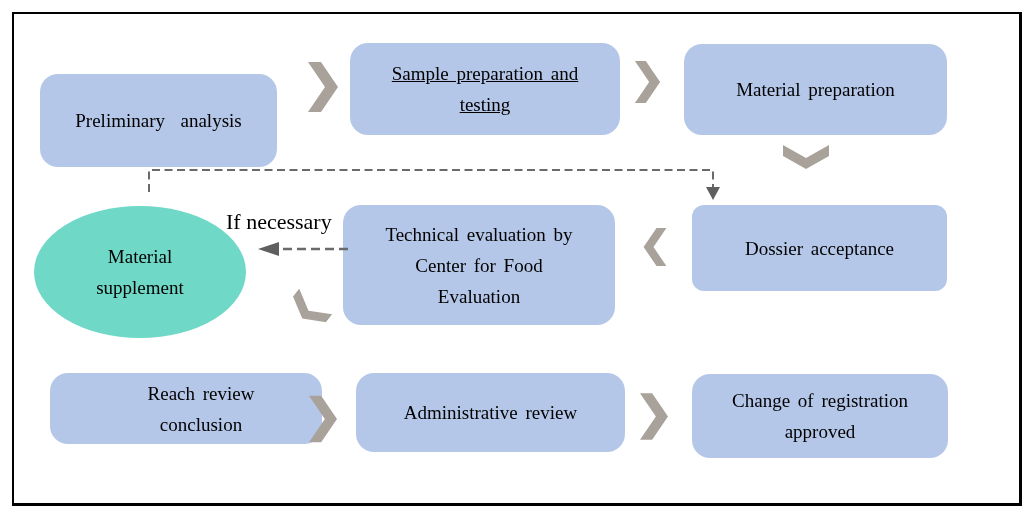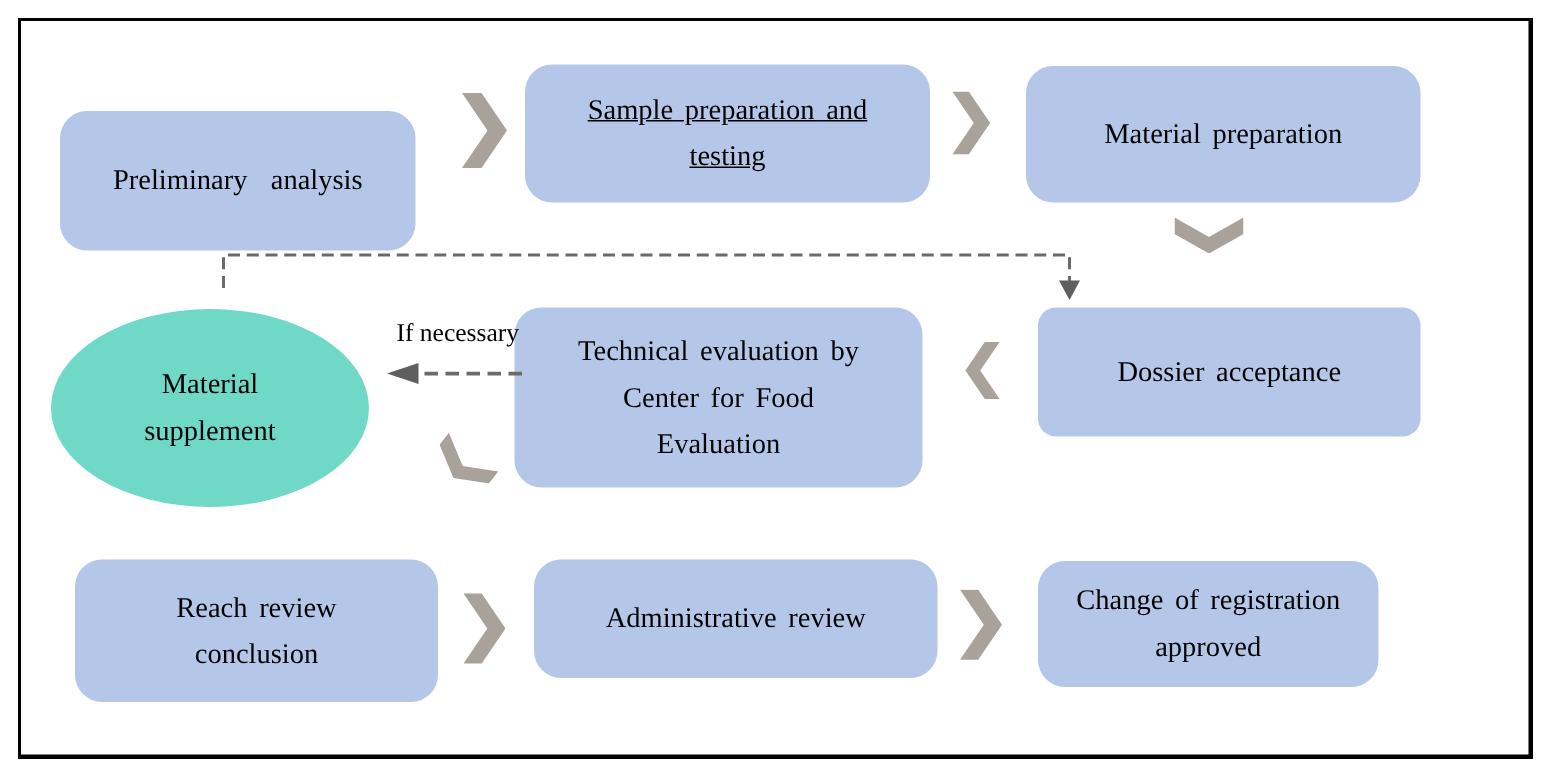--- a/index.html
+++ b/index.html
@@ -25,21 +25,21 @@
     position:absolute;background:var(--node-fill);border-radius:18px;
     display:flex;align-items:center;justify-content:center;
     text-align:center;font-size:19px;line-height:31px;
     white-space:pre-wrap;word-spacing:3px;
   }
   .ellipse{border-radius:50%;background:var(--ellipse-fill);}
   .chev{position:absolute;}
   .chev polygon{fill:var(--chevron);}
   .connectors{position:absolute;left:0;top:0;pointer-events:none;}
   .edge-label{
-    position:absolute;font-size:17px;line-height:24px;text-align:right;
+    position:absolute;font-size:22px;line-height:24px;text-align:left;
   }
 </style>
 </head>
 <body>
 
 <div class="canvas">
 
   <div class="frame"></div>
 
   <div class="node" style="left:40px;top:42px;width:237px;height:93px;margin-top:32px;">Preliminary  analysis</div>
@@ -71,34 +71,34 @@
   <svg class="chev" style="left:642px;top:228px;" width="26" height="38" viewBox="0 0 30 50">
     <polygon points="30,0 17,0 0,25 17,50 30,50 13,25"></polygon>
   </svg>
 
   <div class="node" style="left:692px;top:205px;width:255px;height:86px;border-radius:12px;">Dossier acceptance</div>
 
   <svg class="chev" style="left:288px;top:298px;transform:rotate(38deg);" width="42" height="24" viewBox="0 0 50 26">
     <polygon points="0,0 0,12 25,26 50,12 50,0 25,14"></polygon>
   </svg>
 
-  <div class="node" style="left:50px;top:373px;width:242px;height:95px;">Reach review
+  <div class="node" style="left:50px;top:373px;width:242px;height:71px;padding-left:30px;">Reach review
 conclusion</div>
 
   <svg class="chev" style="left:309px;top:395px;" width="28" height="48" viewBox="0 0 30 50">
     <polygon points="0,0 13,0 30,25 13,50 0,50 17,25"></polygon>
   </svg>
 
   <div class="node" style="left:356px;top:373px;width:269px;height:79px;">Administrative review</div>
 
   <svg class="chev" style="left:640px;top:393px;" width="28" height="47" viewBox="0 0 30 50">
     <polygon points="0,0 13,0 30,25 13,50 0,50 17,25"></polygon>
   </svg>
 
-  <div class="node" style="left:692px;top:374px;width:227px;height:84px;">Change of registration
+  <div class="node" style="left:692px;top:374px;width:256px;height:84px;">Change of registration
 approved</div>
 
   <svg class="connectors" width="1034" height="516" viewBox="0 0 1034 516">
     <polyline points="149,192 149,170 713,170 713,188" fill="none" stroke="var(--connector)" stroke-width="2" stroke-dasharray="8 4.5"></polyline>
     <polygon points="706,187 720,187 713,200" fill="var(--arrowhead)"></polygon>
     <line x1="348" y1="249" x2="268" y2="249" stroke="var(--connector)" stroke-width="2.5" stroke-dasharray="9 5"></line>
     <polygon points="279,242 279,256 258,249" fill="var(--arrowhead)"></polygon>
   </svg>
 
   <div class="edge-label" style="left:226px;top:210px;width:120px;">If necessary</div>

